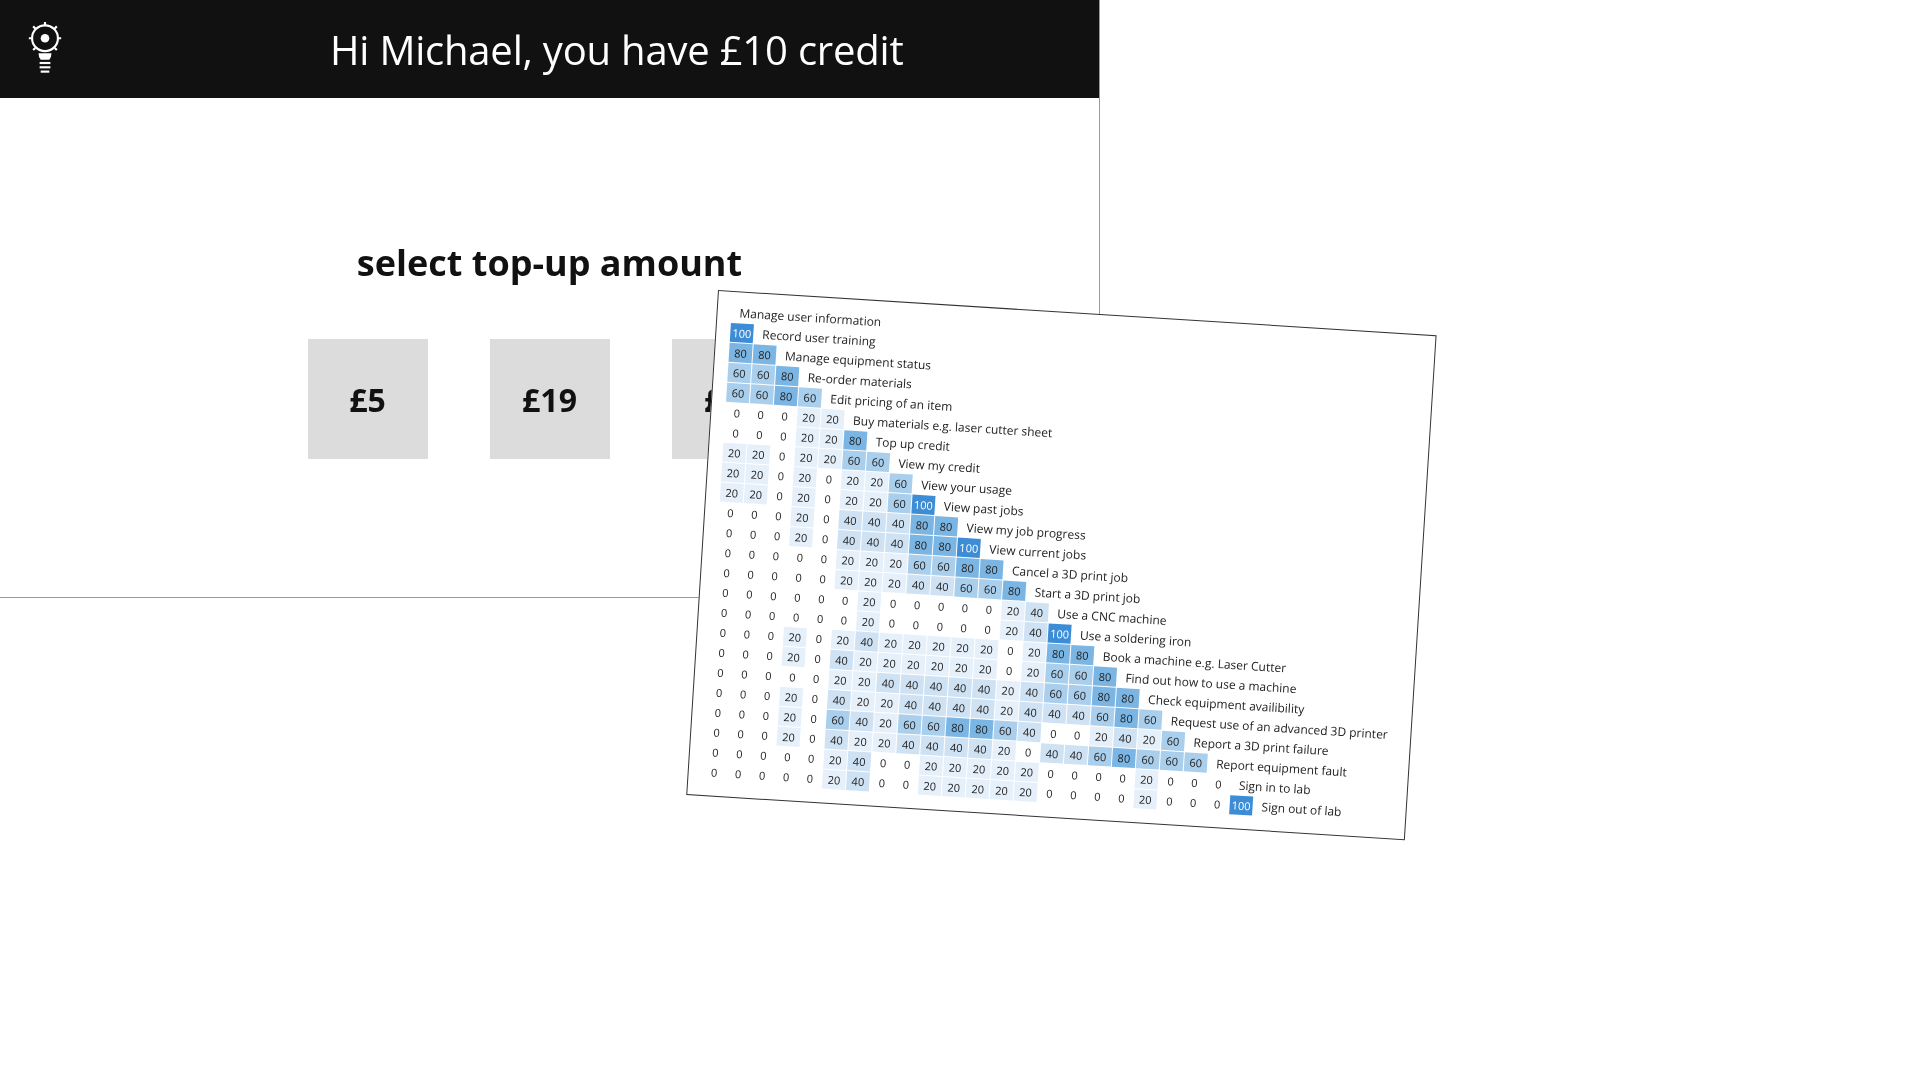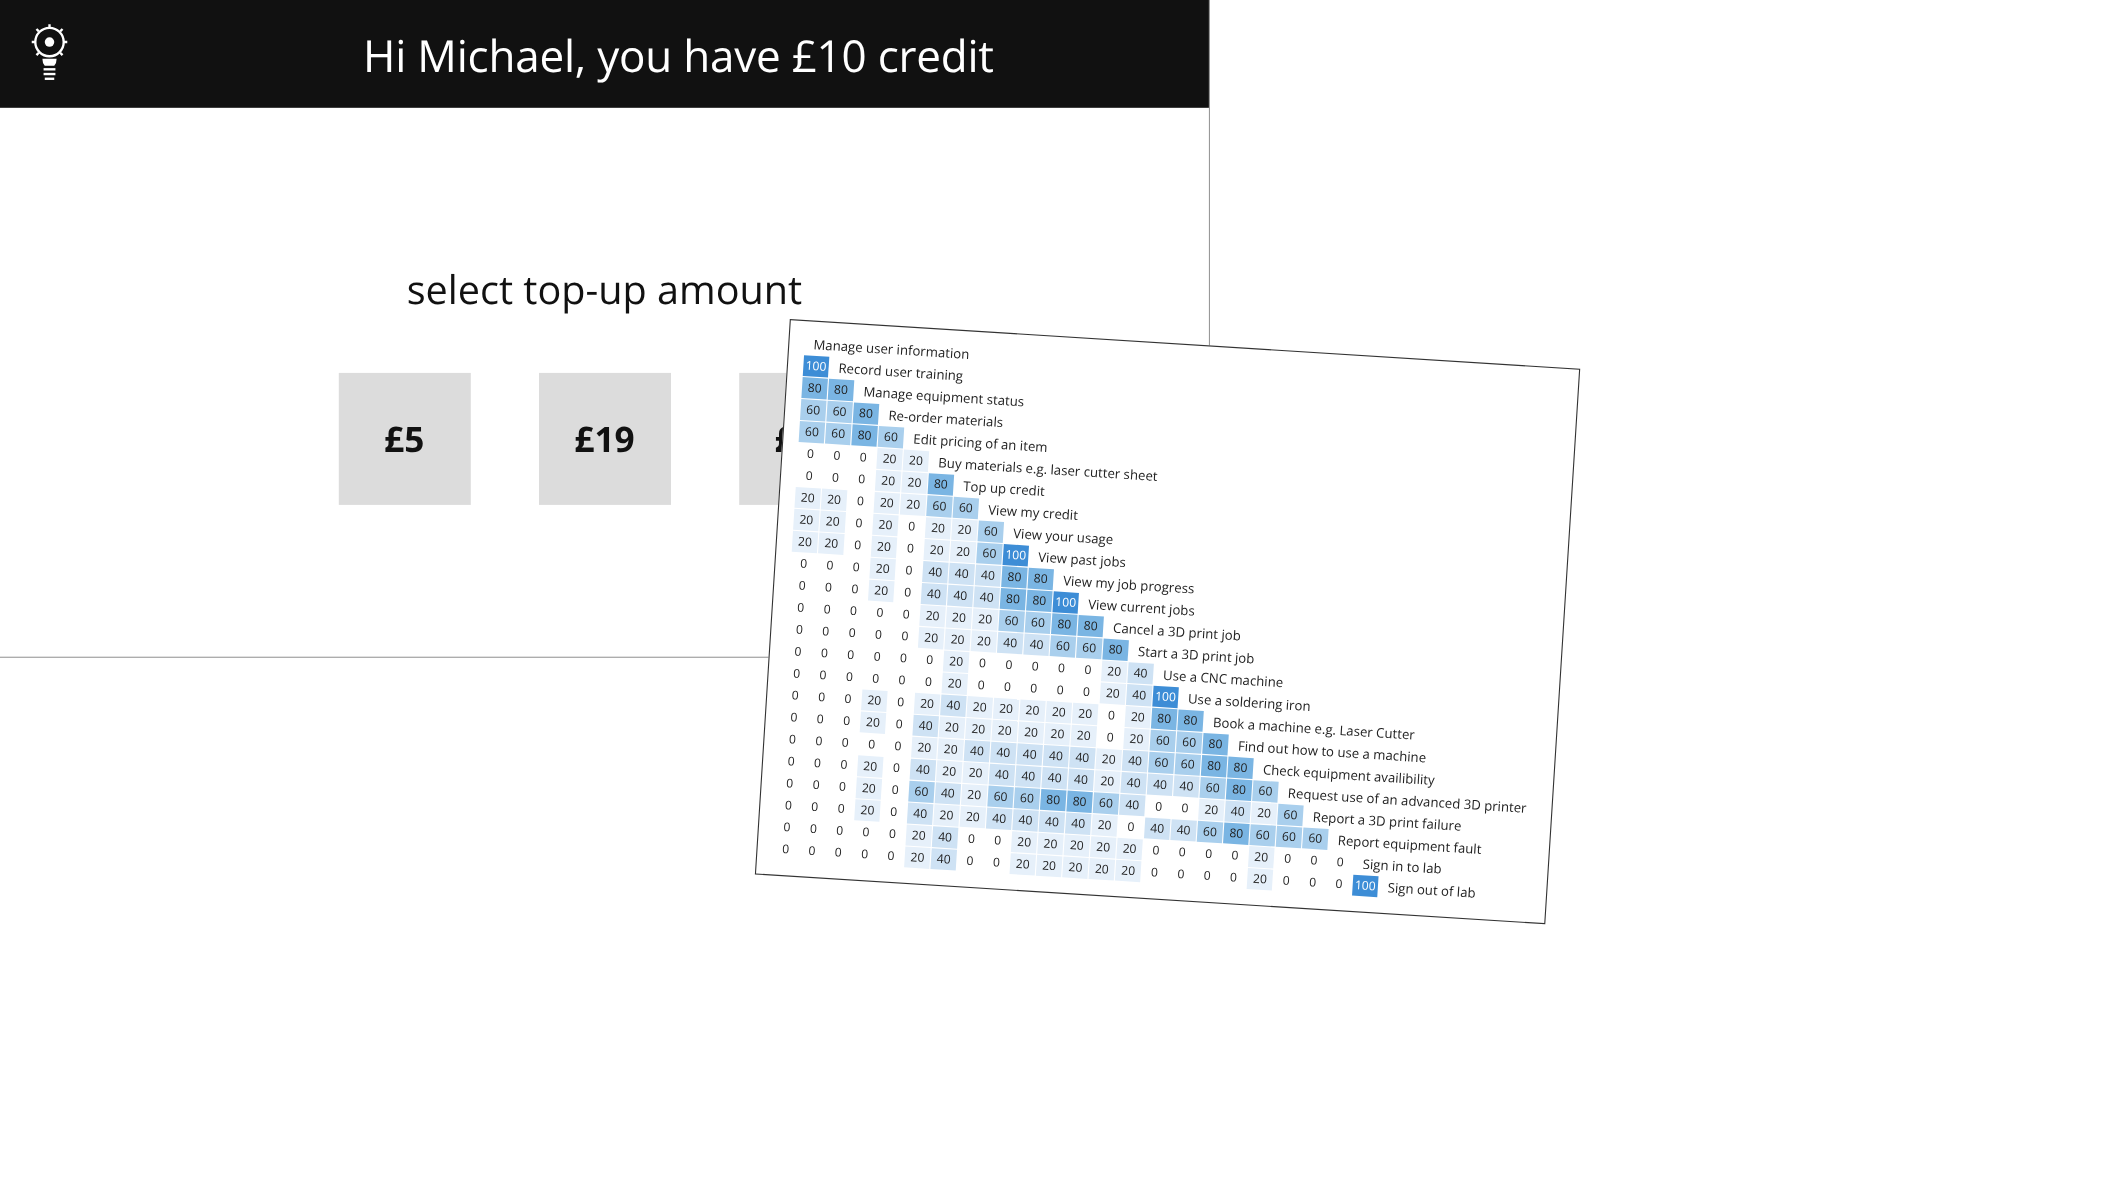--- a/index.html
+++ b/index.html
@@ -42,21 +42,21 @@
     font-weight: 400;
     margin-left: 240px;
     letter-spacing: -0.2px;
   }
   .content {
     padding-top: 140px;
     text-align: center;
   }
   .prompt {
     font-size: 36px;
-    font-weight: 400;
+    font-weight: 700;
     color: #111;
     margin-bottom: 52px;
   }
   .amount-row {
     display: flex;
     justify-content: center;
     gap: 62px;
   }
   .amount-btn {
     width: 120px;

